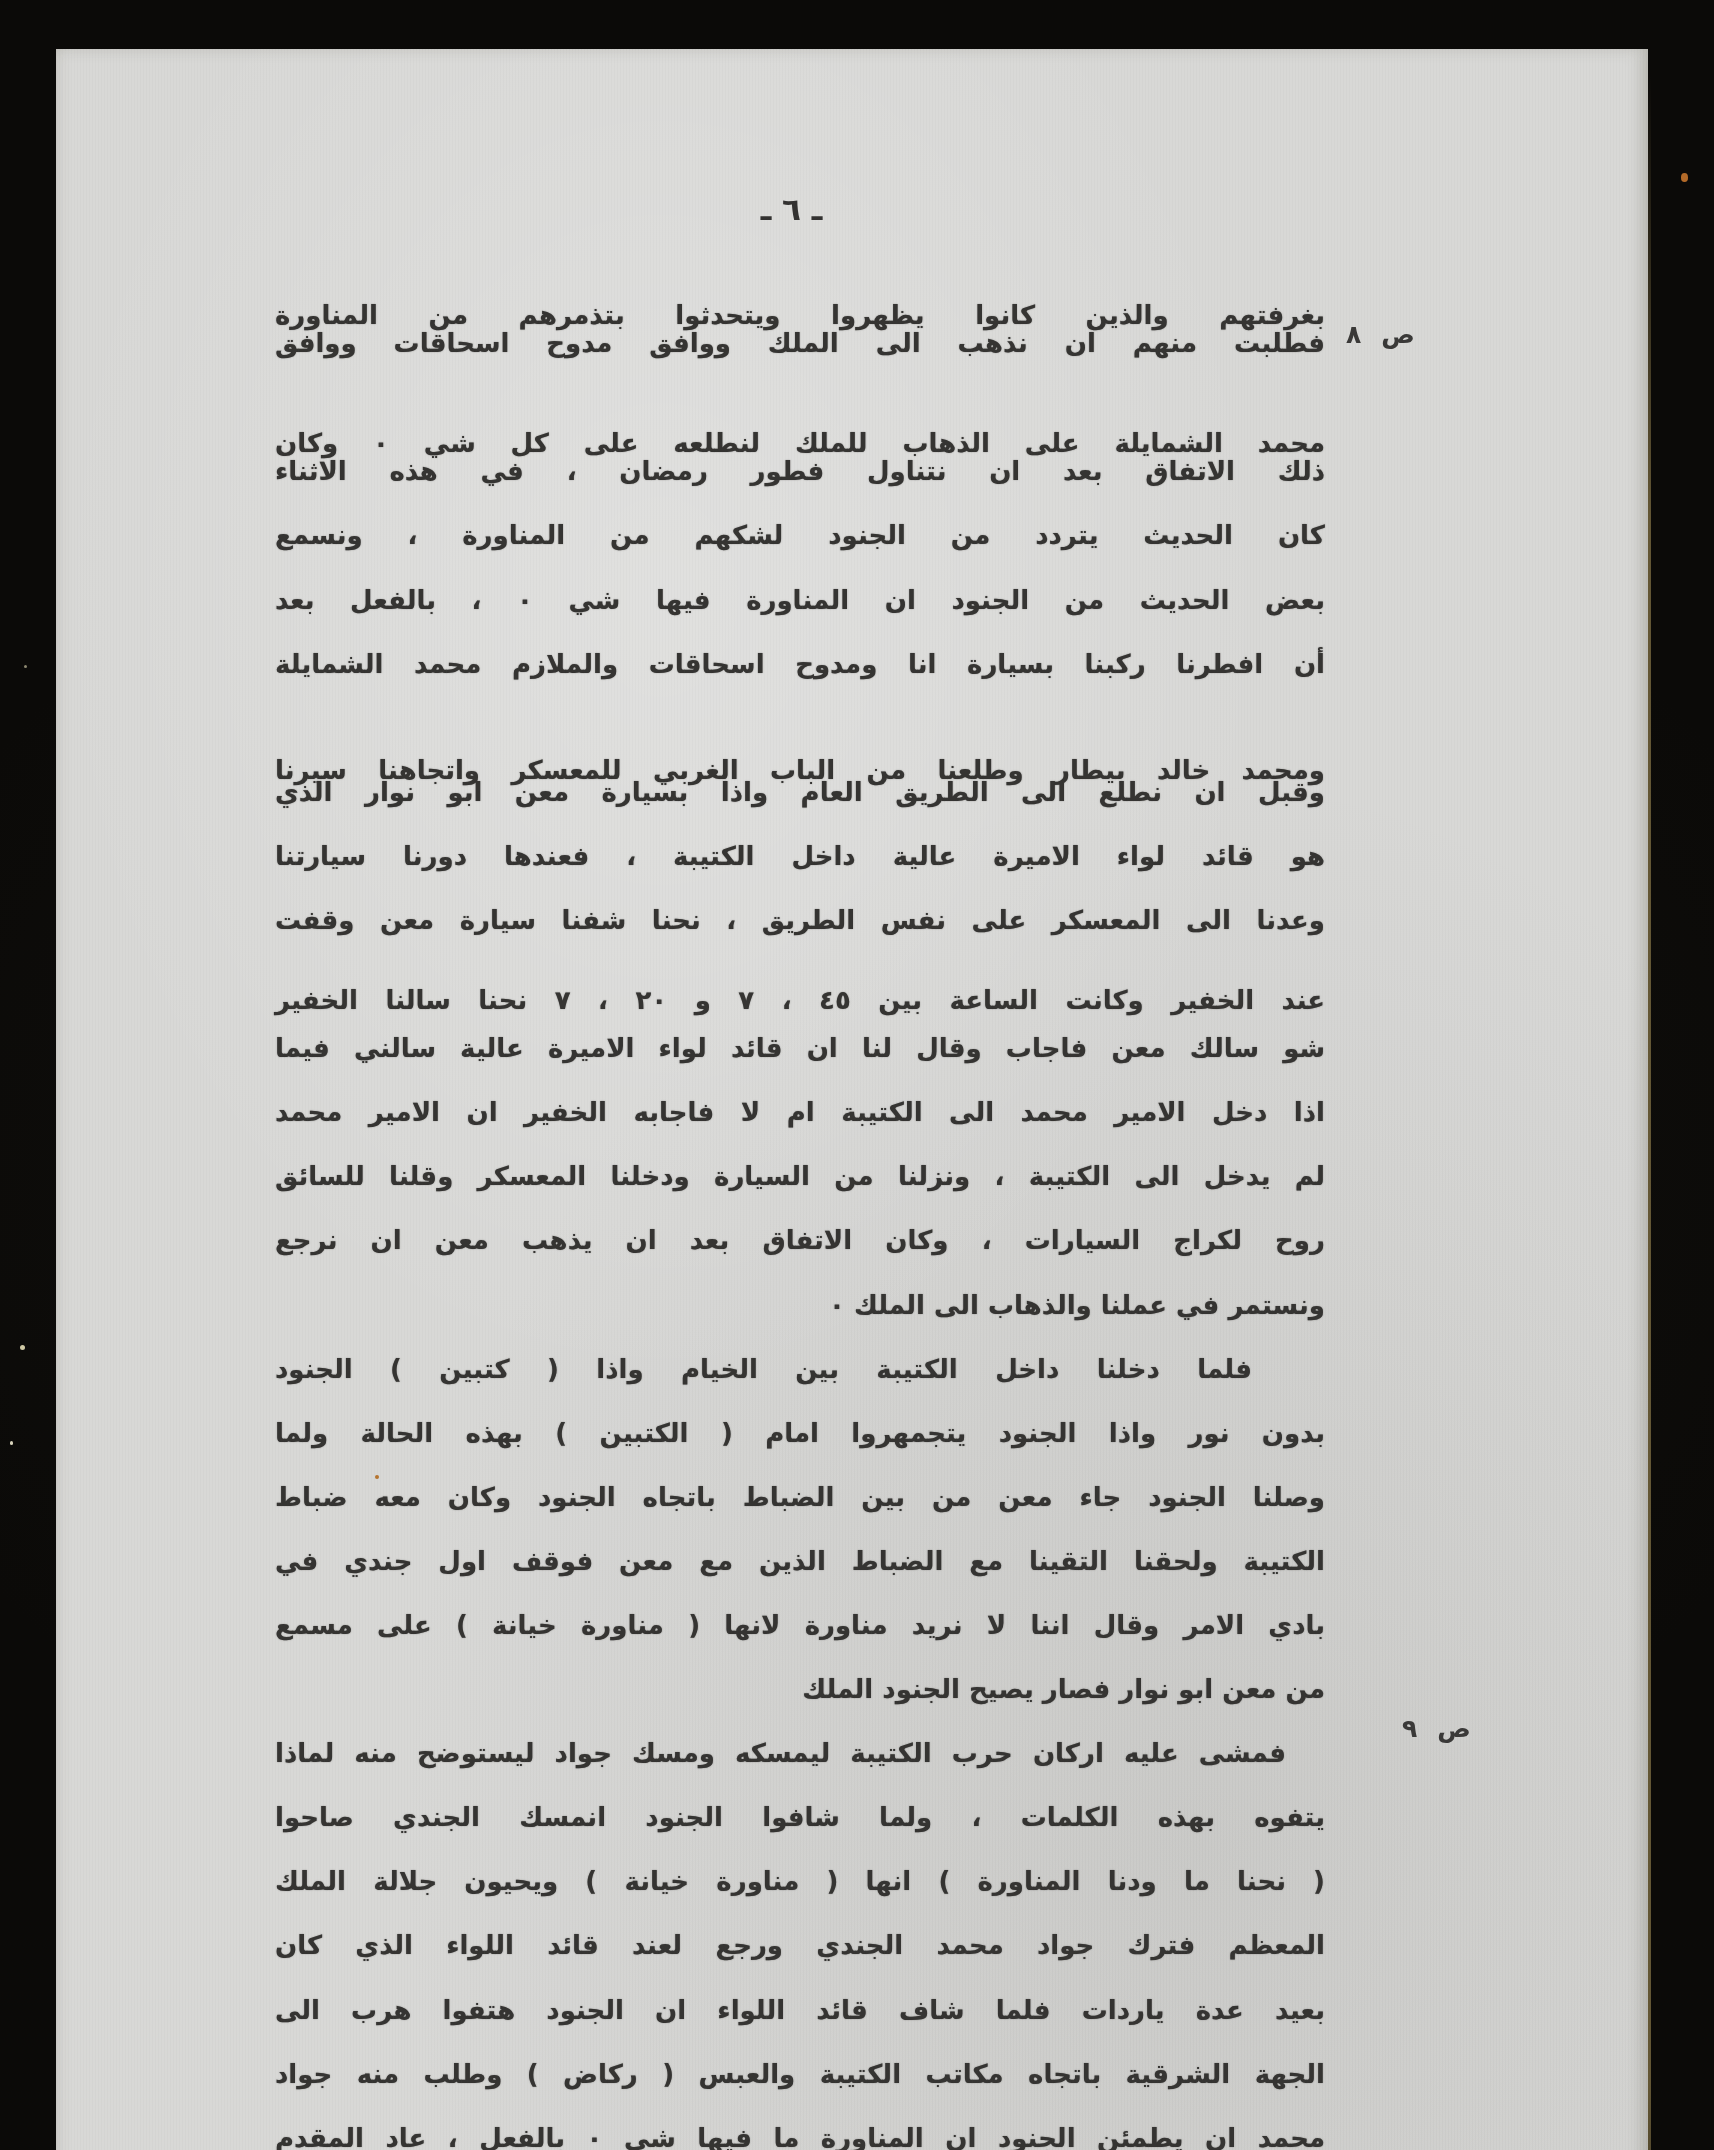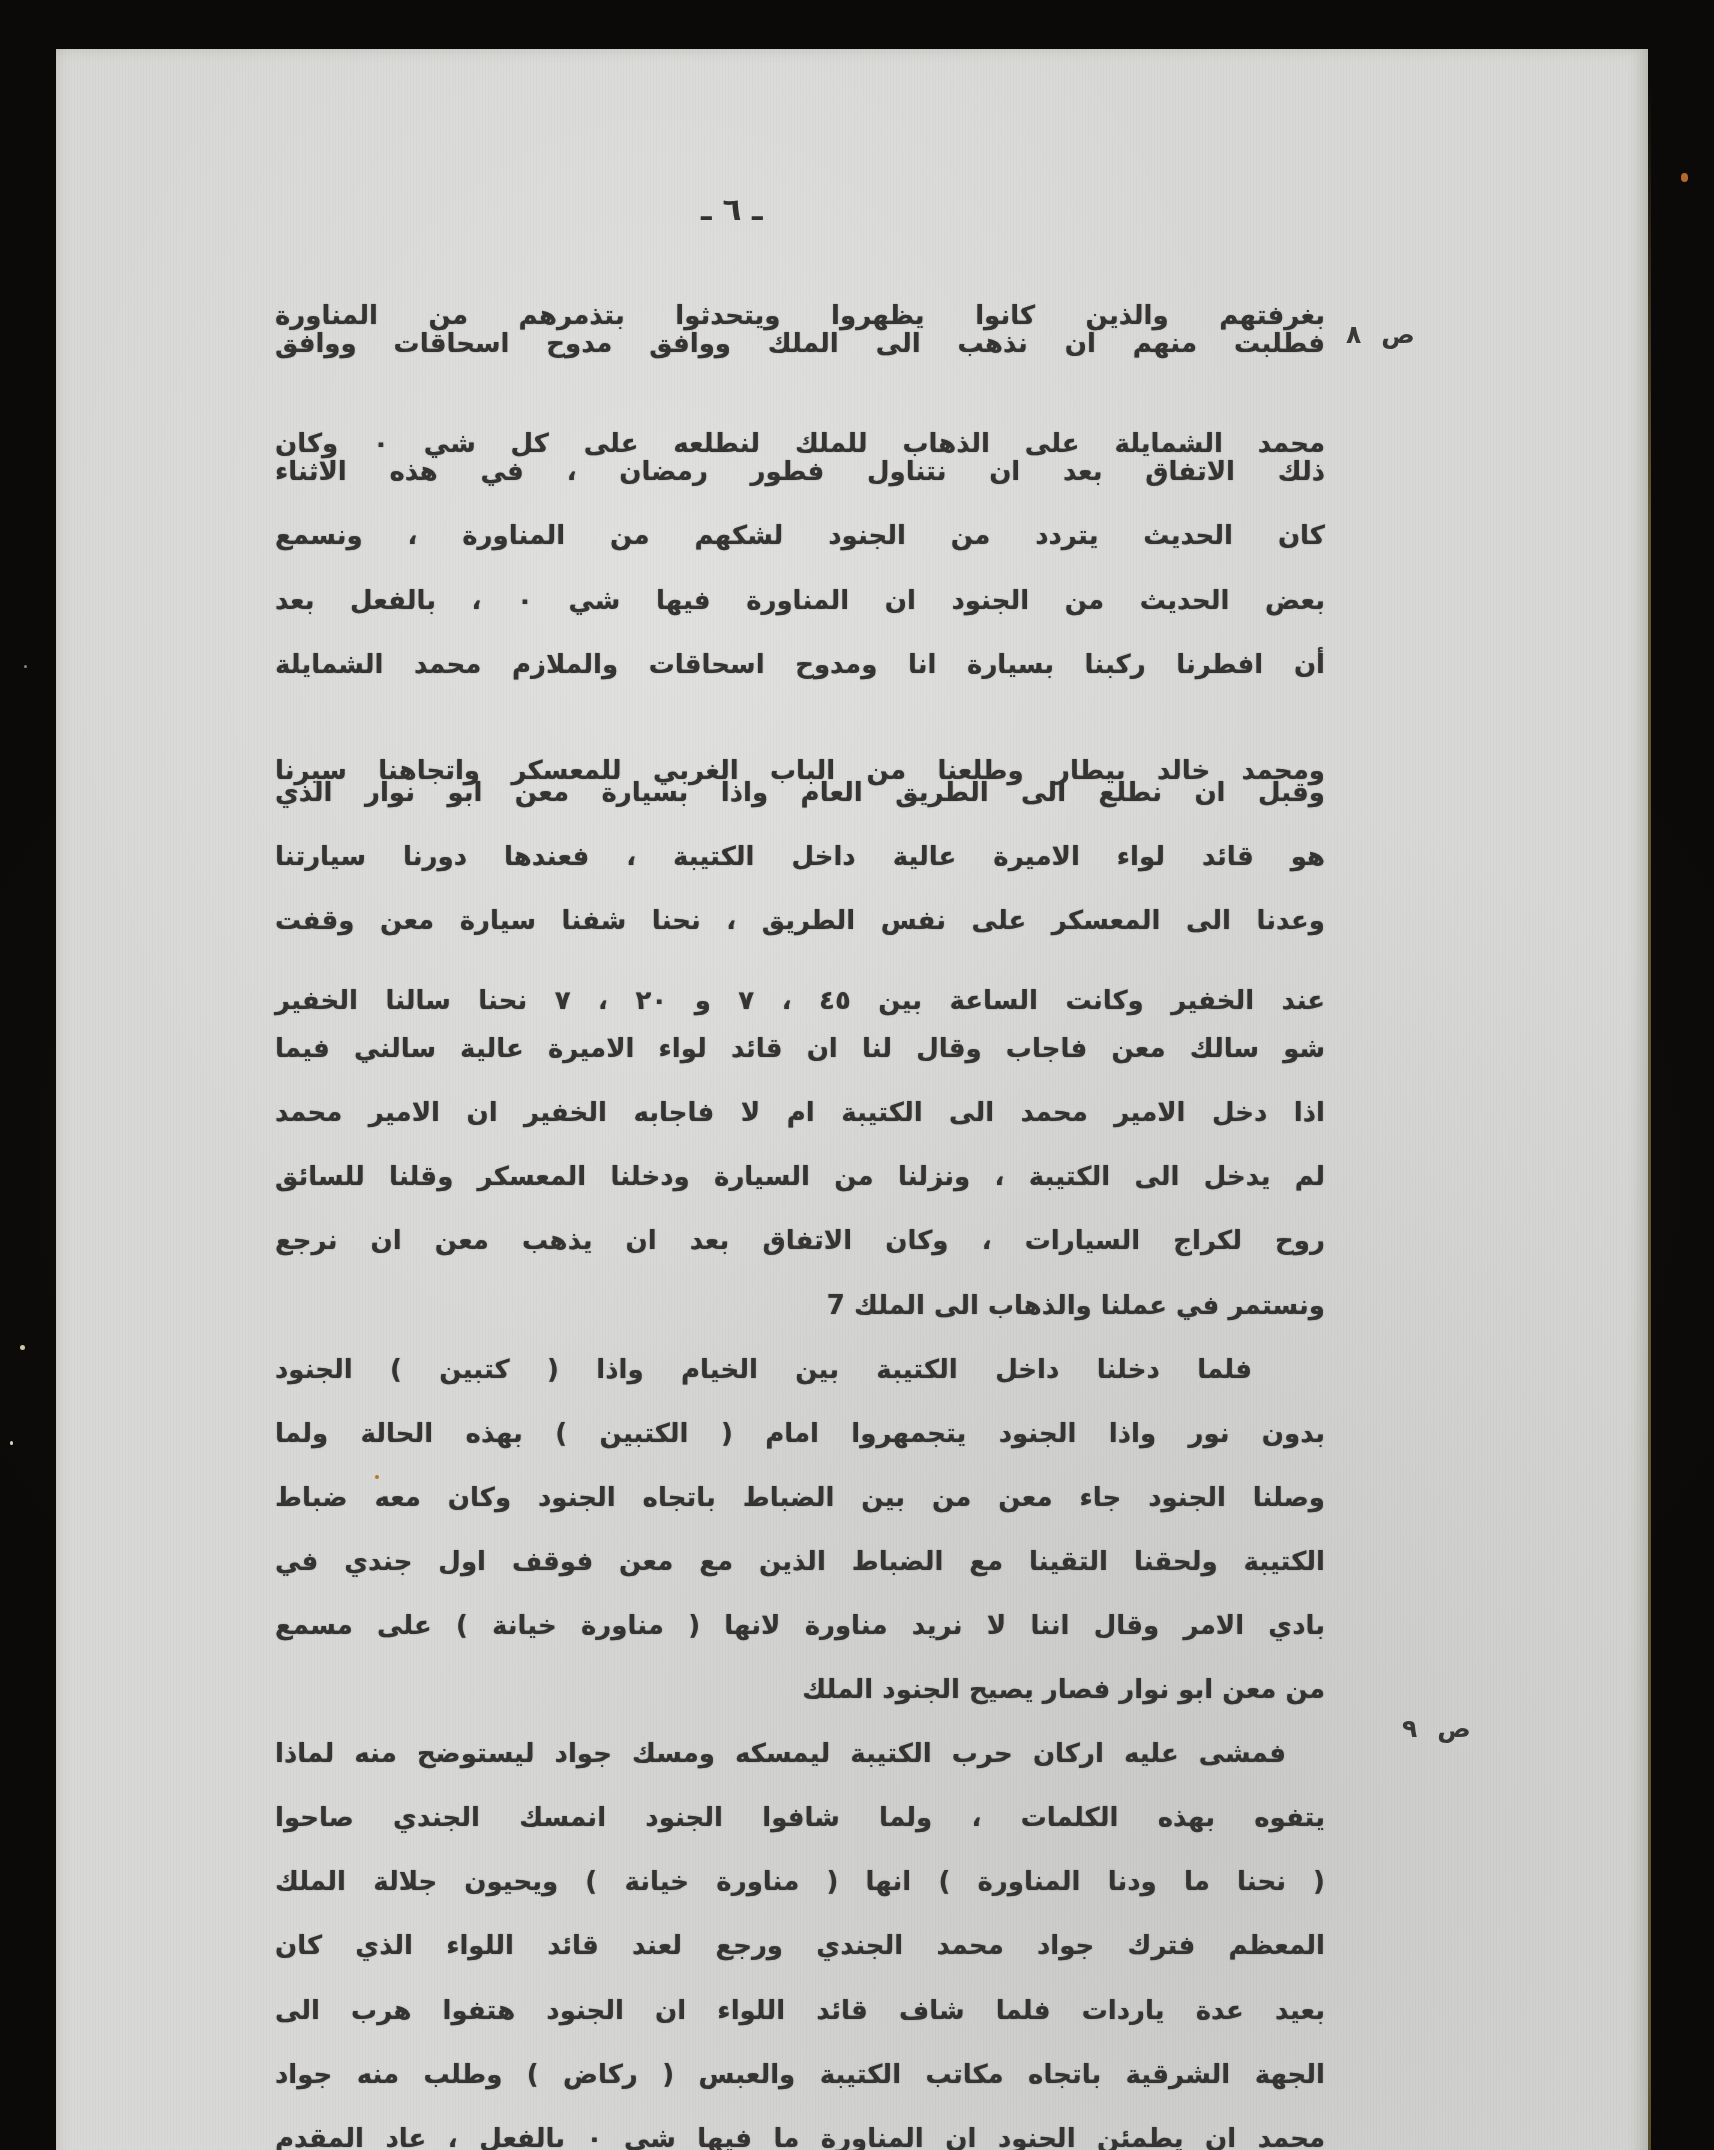--- a/index.html
+++ b/index.html
@@ -47,21 +47,21 @@
       rgba(186,162,96,0) 0%,
       rgba(186,162,96,.5) 18%,
       rgba(186,162,96,.5) 82%,
       rgba(186,162,96,0) 100%);
   }
   .page-number {
     position: absolute;
     left: 645px;
     top: 142px;
     width: 181px;
-    text-align: left;
+    text-align: center;
     font-size: 31px;
     font-weight: bold;
     color: #333231;
     filter: blur(0.7px);
     direction: rtl;
   }
   .margin-note {
     position: absolute;
     font-size: 25px;
     font-weight: bold;
@@ -130,21 +130,21 @@
         <div class="line full" style="top: 600px;">أن افطرنا ركبنا بسيارة انا ومدوح  اسحاقات والملازم محمد الشمايلة</div>
         <div class="line full" style="top: 664px; margin-top: 42px;">ومحمد خالد بيطار وطلعنا من الباب الغربي للمعسكر واتجاهنا سيرنا</div>
         <div class="line full" style="top: 728px;">وقبل ان نطلع الى الطريق العام واذا بسيارة معن ابو نوار الذي</div>
         <div class="line full" style="top: 792px;">هو قائد لواء الاميرة عالية داخل الكتيبة ، فعندها دورنا سيارتنا</div>
         <div class="line full" style="top: 856px;">وعدنا الى المعسكر على نفس الطريق ، نحنا شفنا سيارة معن وقفت</div>
         <div class="line full" style="top: 888px; margin-top: 48px;">عند الخفير وكانت الساعة بين ٤٥ ، ٧ و ٢٠ ، ٧ نحنا سالنا الخفير</div>
         <div class="line full" style="top: 984px;">شو سالك معن فاجاب وقال لنا ان قائد لواء الاميرة عالية سالني فيما</div>
         <div class="line full" style="top: 1048px;">اذا دخل الامير محمد الى الكتيبة ام لا فاجابه الخفير ان الامير محمد</div>
         <div class="line full" style="top: 1112px;">لم يدخل الى الكتيبة ، ونزلنا من السيارة ودخلنا المعسكر وقلنا للسائق</div>
         <div class="line full" style="top: 1176px;">روح لكراج السيارات ، وكان الاتفاق بعد ان يذهب معن ان نرجع</div>
-        <div class="line" style="top: 1241px;">ونستمر في عملنا والذهاب الى الملك 7</div>
+        <div class="line" style="top: 1241px;">ونستمر في عملنا والذهاب الى الملك ٠</div>
         <div class="line full" style="top: 1305px; padding-right: 73px;">فلما دخلنا داخل الكتيبة بين الخيام واذا ( كتبين ) الجنود</div>
         <div class="line full" style="top: 1369px;">بدون نور واذا الجنود يتجمهروا امام ( الكتبين ) بهذه الحالة ولما</div>
         <div class="line full" style="top: 1433px;">وصلنا الجنود جاء معن من بين الضباط باتجاه الجنود وكان معه ضباط</div>
         <div class="line full" style="top: 1497px;">الكتيبة ولحقنا التقينا مع الضباط الذين مع معن فوقف اول جندي في</div>
         <div class="line full" style="top: 1561px;">بادي الامر وقال اننا لا نريد مناورة لانها ( مناورة خيانة ) على مسمع</div>
         <div class="line" style="top: 1625px;">من معن ابو نوار فصار يصيح الجنود الملك</div>
         <div class="line full" style="top: 1689px; padding-right: 39px;">فمشى عليه اركان حرب الكتيبة ليمسكه ومسك جواد ليستوضح منه لماذا</div>
         <div class="line full" style="top: 1753px;">يتفوه بهذه الكلمات ، ولما شافوا الجنود انمسك الجندي صاحوا</div>
         <div class="line full" style="top: 1817px;">( نحنا ما ودنا المناورة )  انها ( مناورة خيانة ) ويحيون جلالة الملك</div>
         <div class="line full" style="top: 1881px;">المعظم فترك جواد محمد الجندي ورجع لعند  قائد اللواء الذي كان</div>

